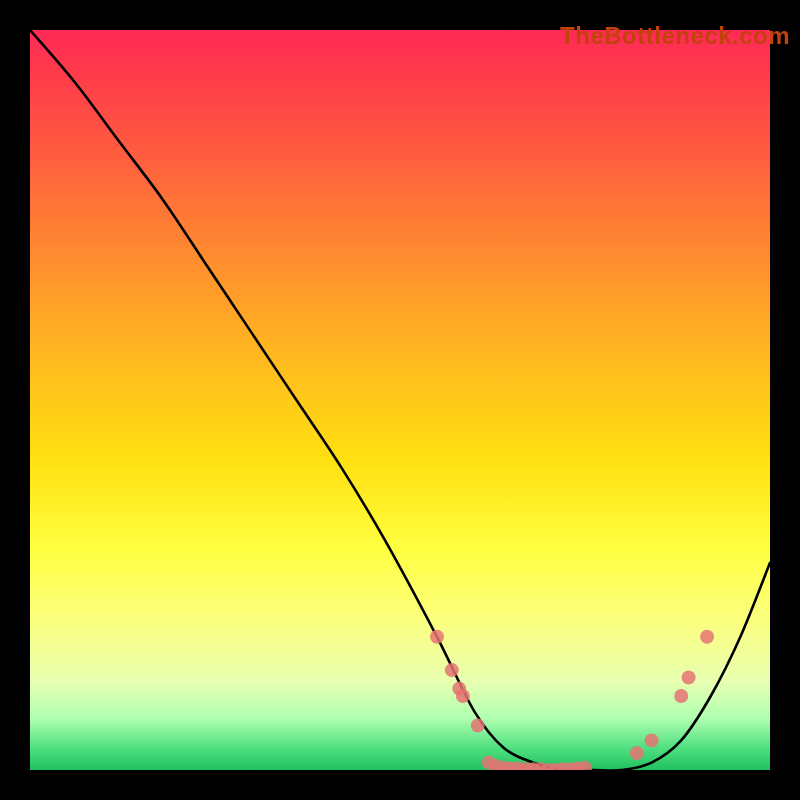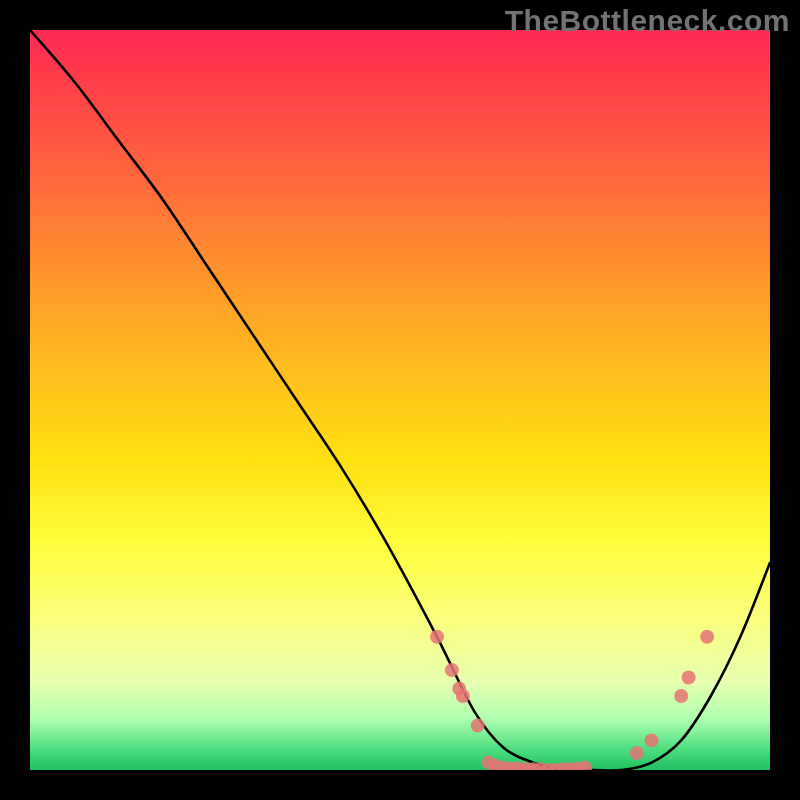--- a/index.html
+++ b/index.html
@@ -33,24 +33,24 @@
       #ffff40 70%,
       #fbff80 80%,
       #e8ffb0 88%,
       #b0ffb0 93%,
       #50e080 97%,
       #20c060 100%
     );
   }
   .watermark {
     position: absolute;
-    top: 4px;
+    top: 22px;
     right: 10px;
-    color: #737373;
-    font-size: 30px;
+    color: #c2410c;
+    font-size: 24px;
     font-weight: bold;
     letter-spacing: 0.5px;
     z-index: 2;
   }
   svg.curve {
     position: absolute;
     left: 0;
     top: 0;
     width: 740px;
     height: 740px;

